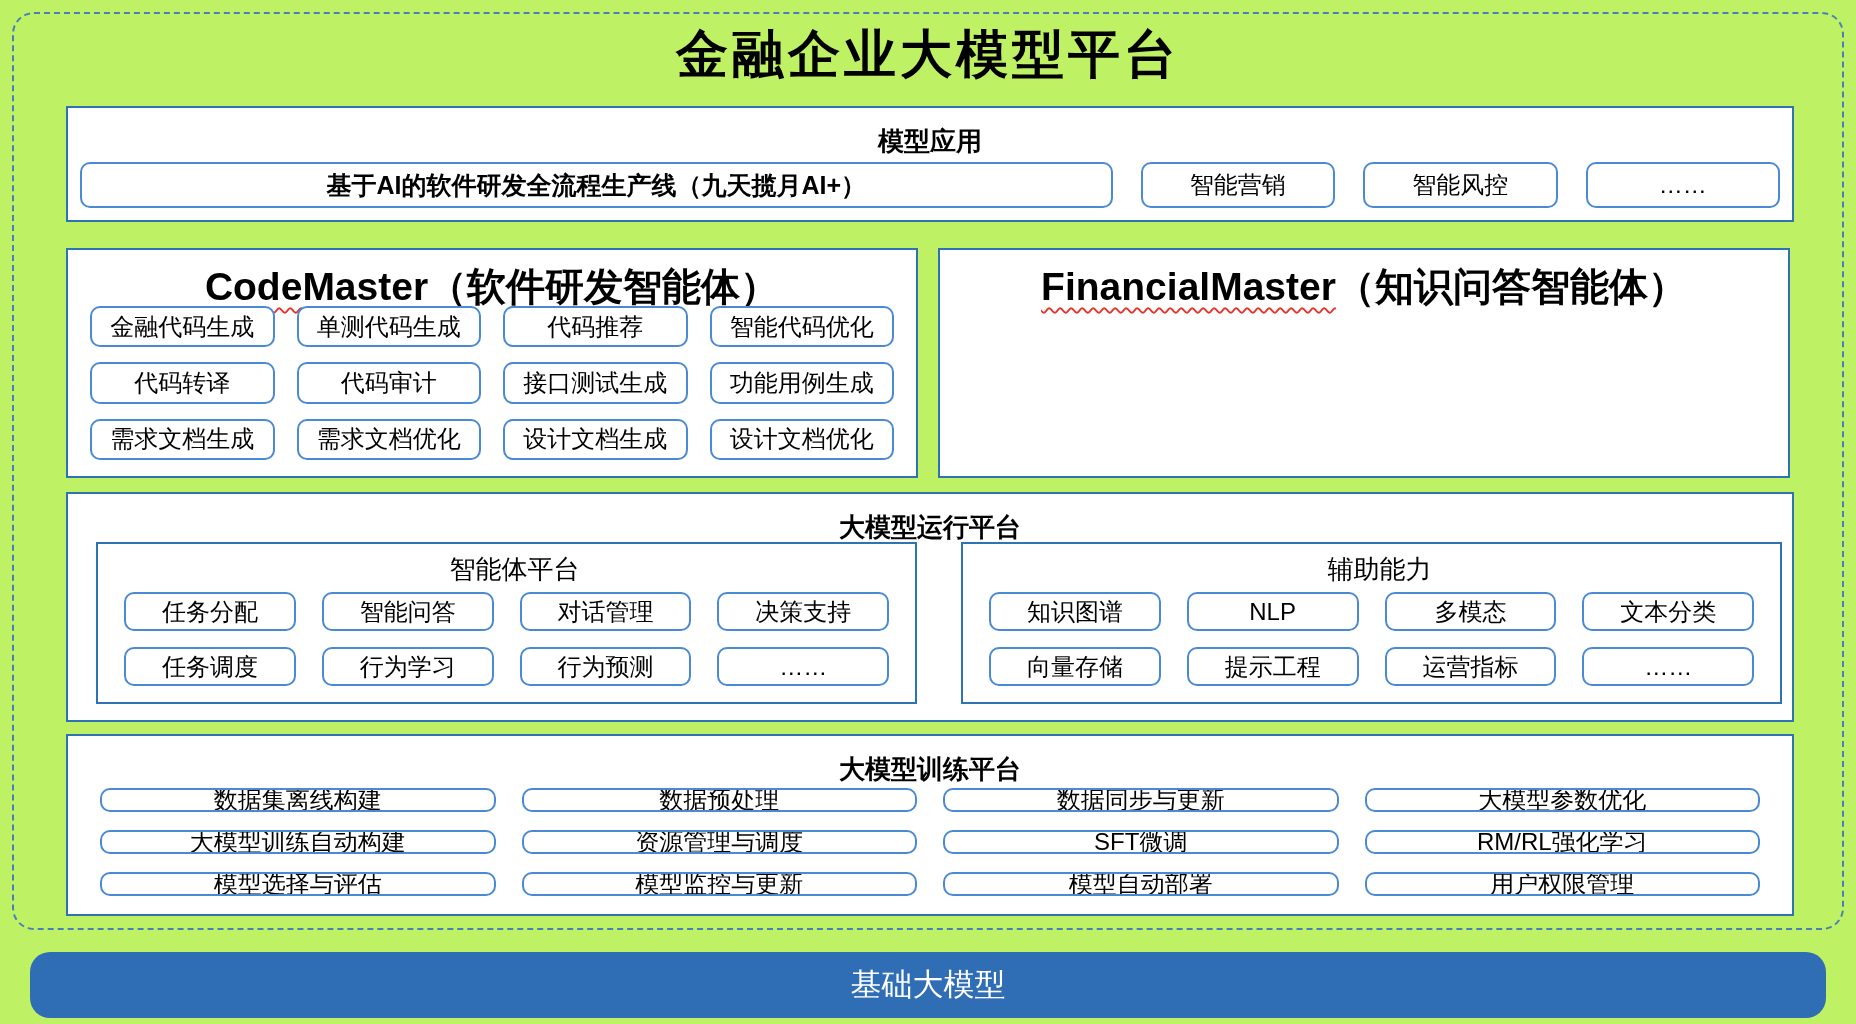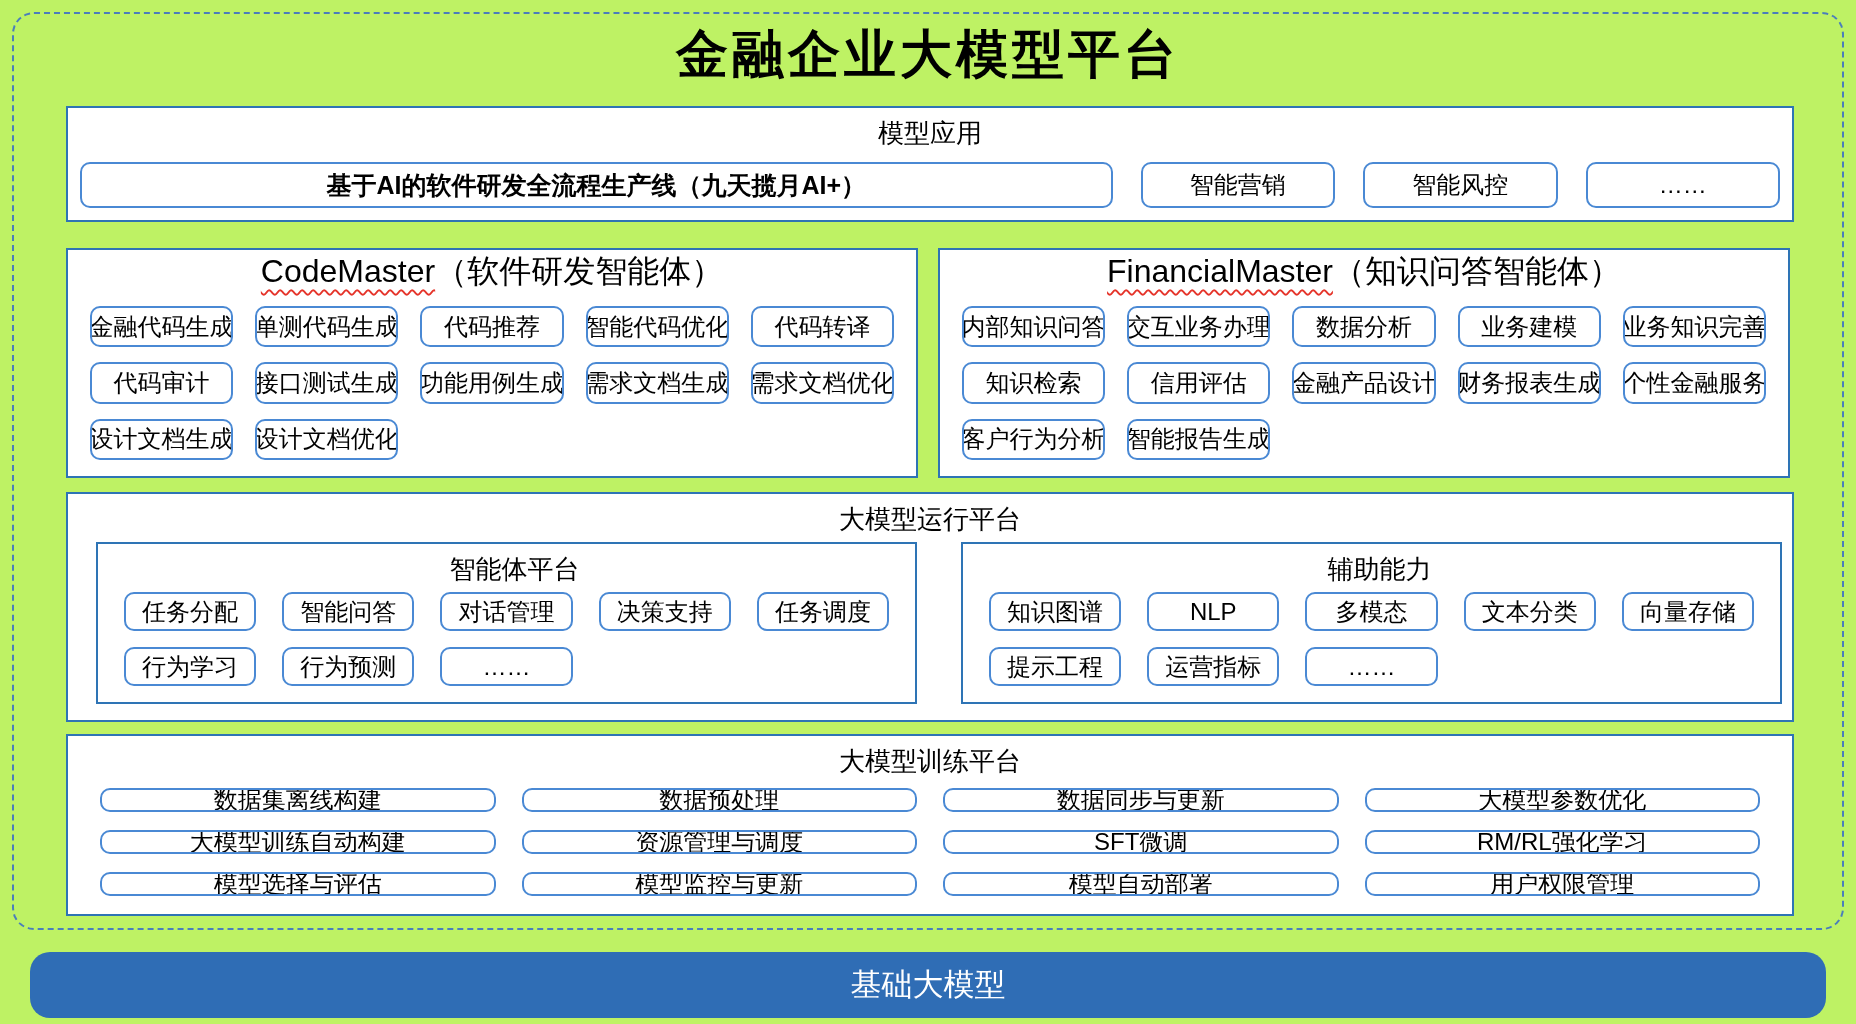--- a/index.html
+++ b/index.html
@@ -9,43 +9,43 @@
   }
   .outer-dashed{
     position:absolute;left:12px;top:12px;width:1828px;height:914px;
     border:2px dashed var(--dash-border);border-radius:22px;
   }
   .main-title{
     position:absolute;top:20px;left:0;right:0;text-align:center;
     font-family:"DejaVu Serif",serif;font-weight:bold;font-size:52px;letter-spacing:4px;
   }
   .section{position:absolute;border:2px solid var(--section-border);background:#fff;}
-  .sec-head{text-align:center;font-weight:normal;font-size:26px;padding-top:8px;}
+  .sec-head{text-align:center;font-weight:bold;font-size:26px;padding-top:16px;}
   .chip{
     border:2px solid var(--chip-border);border-radius:10px;background:#fff;
     display:flex;align-items:center;justify-content:center;
     font-size:24px;font-weight:500;white-space:nowrap;overflow:hidden;
   }
   
   #sec-app{left:66px;top:106px;width:1724px;height:112px;}
   .app-row{position:absolute;left:12px;right:12px;top:54px;height:46px;display:flex;gap:28px;}
   .app-main{flex:0 0 60.5%;font-weight:bold;font-size:25px;}
   .app-small{flex:1;}
   
   #band-agents{position:absolute;left:66px;top:248px;width:1724px;height:230px;display:flex;gap:20px;}
   .agent-box{flex:1;border:2px solid var(--section-border);position:relative;background:#fff;}
-  .agent-title{text-align:center;font-size:32px;font-weight:normal;white-space:nowrap;}
+  .agent-title{text-align:center;font-size:39px;font-weight:bold;padding-top:10px;white-space:nowrap;}
   .agent-title .en{
     text-decoration:underline;text-decoration-style:wavy;
     text-decoration-color:var(--wavy-underline);text-decoration-thickness:2px;
     text-underline-offset:7px;
   }
   .grid4{
     position:absolute;left:22px;right:22px;top:56px;bottom:16px;
-    display:grid;grid-template-columns:repeat(5,1fr);gap:15px 22px;
+    display:grid;grid-template-columns:repeat(4,1fr);gap:15px 22px;
   }
   
   #sec-run{left:66px;top:492px;width:1724px;height:226px;}
   .run-row{position:absolute;left:28px;right:10px;top:48px;bottom:16px;display:flex;gap:44px;}
   .sub-box{flex:1;border:2px solid var(--section-border);position:relative;background:#fff;}
   .sub-title{text-align:center;font-size:26px;font-weight:400;padding-top:8px;padding-left:16px;}
   .sub-box .grid4{top:48px;left:26px;right:26px;bottom:16px;gap:16px 26px;}
   
   #sec-train{left:66px;top:734px;width:1724px;height:178px;}
   .grid6{
@@ -97,34 +97,20 @@
         <div class="chip">需求文档优化</div>
         <div class="chip">设计文档生成</div>
         <div class="chip">设计文档优化</div>
       </div>
     </div>
 
     <div class="agent-box">
       <div class="agent-title">
         <span class="en">FinancialMaster</span><span>（知识问答智能体）</span>
       </div>
-      <div class="grid4">
-        <div class="chip">内部知识问答</div>
-        <div class="chip">交互业务办理</div>
-        <div class="chip">数据分析</div>
-        <div class="chip">业务建模</div>
-        <div class="chip">业务知识完善</div>
-        <div class="chip">知识检索</div>
-        <div class="chip">信用评估</div>
-        <div class="chip">金融产品设计</div>
-        <div class="chip">财务报表生成</div>
-        <div class="chip">个性金融服务</div>
-        <div class="chip">客户行为分析</div>
-        <div class="chip">智能报告生成</div>
-      </div>
     </div>
 
   </div>
 
   <div class="section" id="sec-run">
     <div class="sec-head">大模型运行平台</div>
     <div class="run-row">
 
       <div class="sub-box">
         <div class="sub-title">智能体平台</div>

